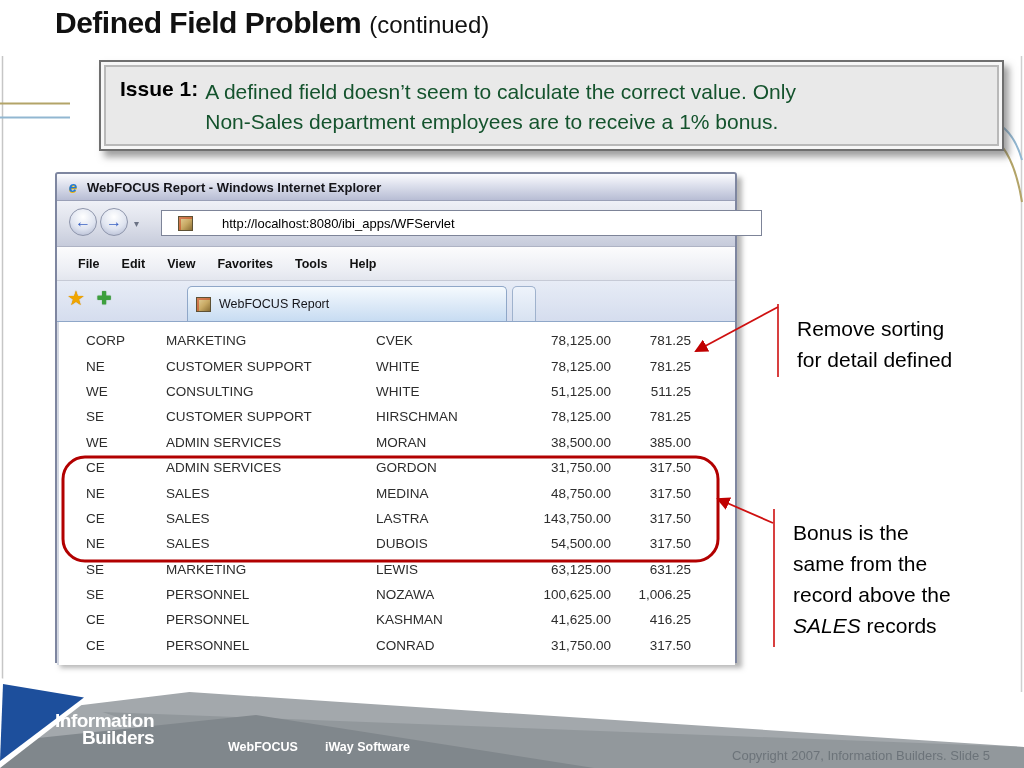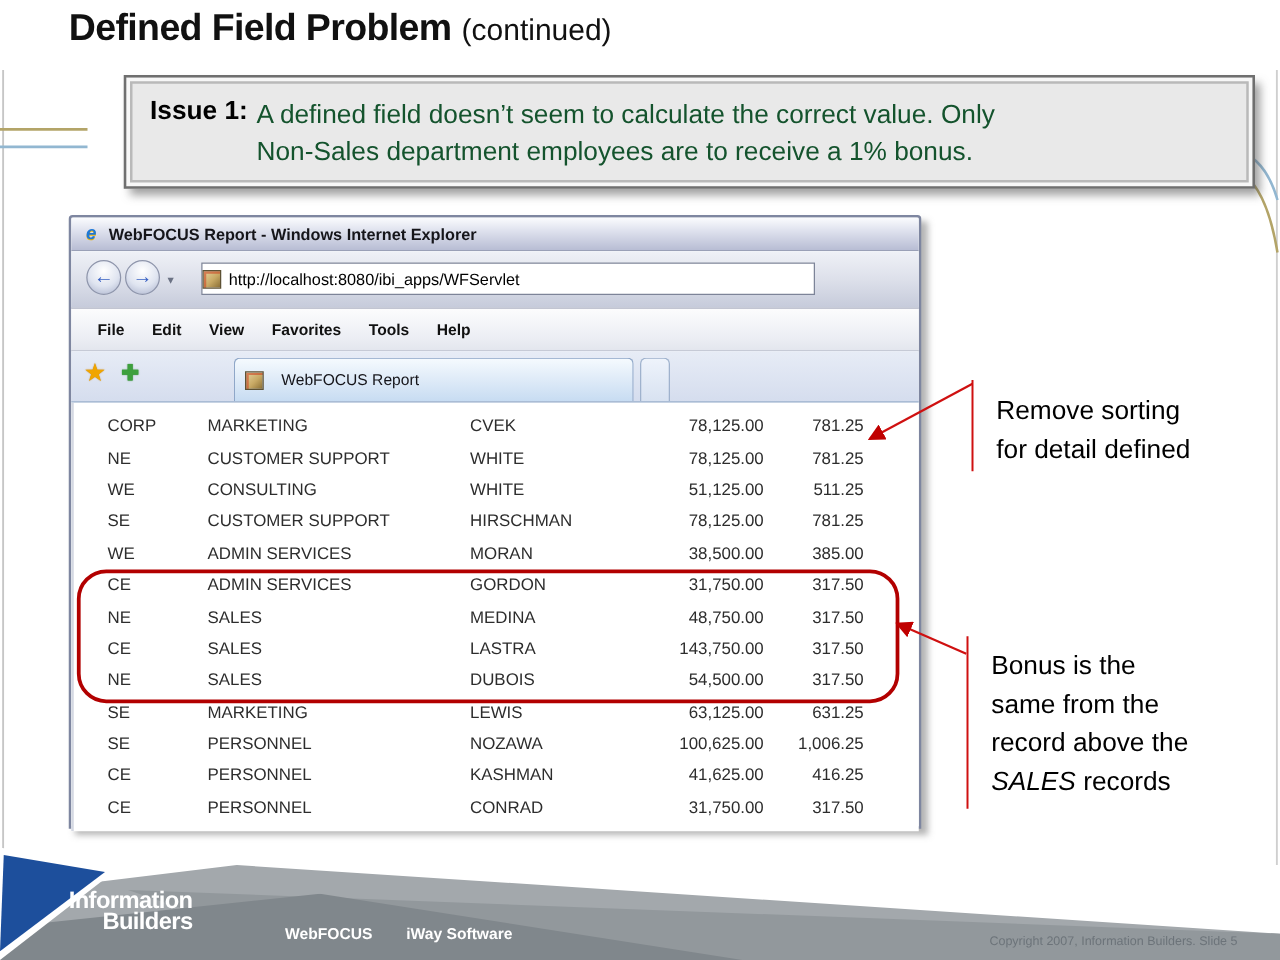--- a/index.html
+++ b/index.html
@@ -51,22 +51,22 @@
   }
   .navbtn{
     position:absolute; top:7px; width:28px; height:28px; border-radius:50%;
     border:1px solid #8e95ab; box-sizing:border-box;
     background:radial-gradient(circle at 50% 30%, #ffffff 0%, #dfe4f0 55%, #aab2cc 100%);
     color:#3a62c4; font-size:16px; font-weight:bold; text-align:center; line-height:25px;
   }
   .navbtn.back{left:12px;} .navbtn.fwd{left:43px;}
   .nav-caret{position:absolute; left:77px; top:17px; font-size:10px; color:#6b7284;}
   .addressbar{
-    position:absolute; left:104px; top:9px; width:491px; height:26px; box-sizing:border-box;
-    background:#fff; border:1px solid #7d8498; display:flex; align-items:center; padding-left:0;
+    position:absolute; left:104px; top:9px; width:601px; height:26px; box-sizing:border-box;
+    background:#fff; border:1px solid #7d8498; display:flex; align-items:center; padding-left:16px;gap:23px;
   }
   .wf-icon{
     width:15px; height:15px; flex:0 0 15px; margin-right:6px; box-sizing:border-box;
     border:1px solid #5d5134;
     background:linear-gradient(135deg,#e6d39d 0%, #c8a964 55%, #8b6f35 100%);
     box-shadow:inset 2px 2px 0 rgba(200,60,30,0.55);
   }
   .addressbar .url{font-size:13px; color:#000;}
   .menubar{
     height:33px; display:flex; align-items:center; padding-left:10px;
@@ -79,21 +79,21 @@
     background:linear-gradient(#e7ecf6 0%, #d5ddee 100%);
   }
   .star-gold{position:absolute; left:10px; top:5px; font-size:20px; color:#f0a500; text-shadow:0 0 1px #b87400;}
   .star-add{position:absolute; left:40px; top:7px; font-size:17px; color:#3da03d; font-weight:bold; text-shadow:0 0 1px #1e7a1e;}
   .tab{
     position:absolute; left:130px; top:5px; width:320px; height:35px; box-sizing:border-box;
     border:1px solid #8fa7c8; border-bottom:none; border-radius:5px 5px 0 0;
     background:linear-gradient(#f5fafe 0%, #dce9f7 55%, #c7dcf2 100%);
     display:flex; align-items:center; padding-left:8px;
   }
-  .tab .tlabel{font-size:12.5px; color:#15151a; margin-left:8px;}
+  .tab .tlabel{font-size:12.5px; color:#15151a; margin-left:2px;}
   .tab-stub{
     position:absolute; left:455px; top:5px; width:24px; height:35px; box-sizing:border-box;
     border:1px solid #9fb2cd; border-bottom:none; border-radius:5px 5px 0 0;
     background:linear-gradient(#eef3fb 0%, #d8e2f1 100%);
   }
   .content{
     position:relative; height:343px; background:#fff; border-top:1px solid #8fa7c8;
     box-shadow:inset 2px 0 0 #d4d8e2;
   }
   .rpt{
@@ -116,21 +116,21 @@
   .band.mid{background:#92989c; clip-path:polygon(10% 44%, 100% 79%, 100% 100%, 26% 100%);}
   .band.dark{background:#80878c; clip-path:polygon(0 100%, 0 74%, 25% 47%, 58% 100%);}
   .wedge-white{position:absolute; left:0; top:0; width:300px; height:100px; background:#fff;
     clip-path:polygon(0 10%, 31% 28%, 0 100%);}
   .wedge-blue{position:absolute; left:0; top:0; width:300px; height:100px; background:#1d4f9c;
     clip-path:polygon(1% 16%, 28% 29.5%, 0 93%);}
   .logo{position:absolute; left:52px; top:44px; width:102px; text-align:right; color:#fff;
     font-weight:bold; font-size:19px; line-height:17px; letter-spacing:-0.5px; z-index:5;}
   .brand{position:absolute; top:72px; color:#fff; font-weight:bold; font-size:12.5px; z-index:5;}
   .brand.b1{left:228px;} .brand.b2{left:325px;}
-  .copyright{position:absolute; right:34px; top:80px; font-size:10px; color:rgba(62,71,80,0.45); z-index:5;}
+  .copyright{position:absolute; right:34px; top:80px; font-size:13px; color:rgba(62,71,80,0.45); z-index:5;}
 </style>
 </head>
 <body>
 
 <div class="slide">
 
   <svg class="decor" viewBox="0 0 1024 768">
     <line x1="2.5" y1="56" x2="2.5" y2="692" stroke="#c6c6c6" stroke-width="1.5"></line>
     <line x1="1021.5" y1="56" x2="1021.5" y2="692" stroke="#cfcfcf" stroke-width="1.5"></line>
     <line x1="0" y1="103.5" x2="70" y2="103.5" stroke="#b3a468" stroke-width="2.2"></line>

